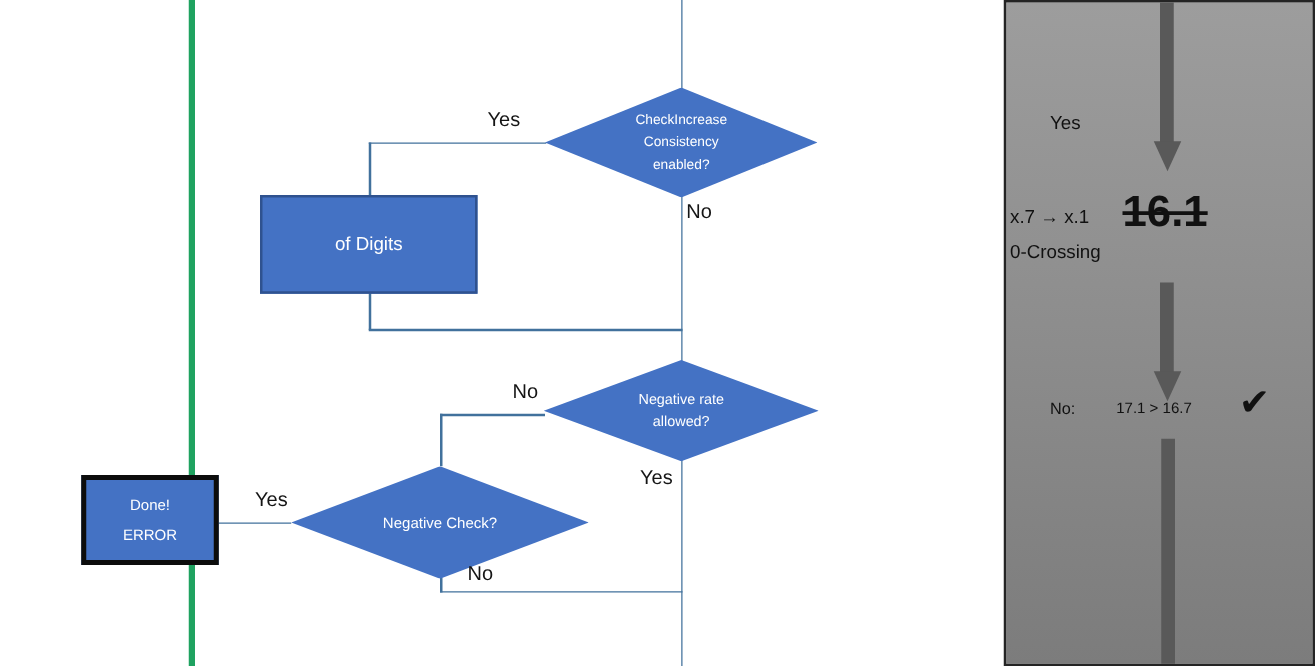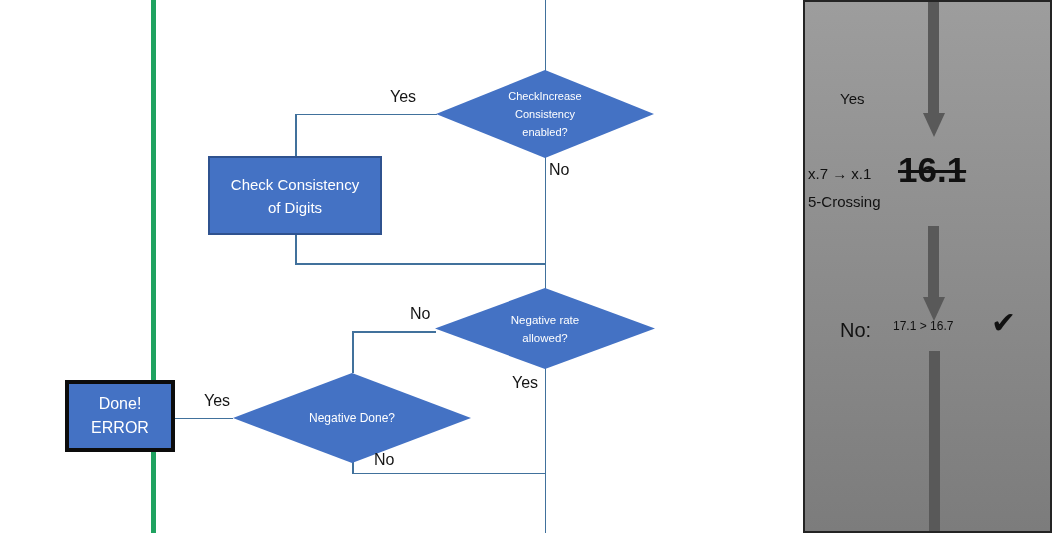--- a/index.html
+++ b/index.html
@@ -23,39 +23,39 @@
   .d3 { font-size:12px; line-height:18px; }
 
   .process { position:absolute; background:var(--node-fill,#4472C4);
     border:2px solid var(--node-border,#2F528F); box-sizing:border-box;
     color:#ffffff; display:flex; flex-direction:column; align-items:center;
     justify-content:center; font-size:15px; line-height:23px; text-align:center; }
 
   .done { position:absolute; background:var(--node-fill,#4472C4);
     border:4px solid #0c0c0c; box-sizing:border-box; color:#ffffff;
     display:flex; flex-direction:column; align-items:center; justify-content:center;
-    font-size:16px; line-height:24px; text-align:center; }
+    font-size:12px; line-height:24px; text-align:center; }
 
   .lbl { position:absolute; color:#151515; font-size:16px; white-space:nowrap; }
 
   .panel { position:absolute; left:803px; top:0; width:249px; height:533px;
     box-sizing:border-box; border:2px solid #242424;
     background:linear-gradient(180deg,var(--panel-bg-top,#9D9D9D),var(--panel-bg-bottom,#7C7C7C)); }
   .panel * { box-sizing:border-box; }
   .arrow { position:absolute; }
   .shaft { position:absolute; width:11px; background:var(--panel-arrow,#595959); }
   .ahead { position:absolute; width:0; height:0;
     border-left:11px solid transparent; border-right:11px solid transparent;
     border-top:24px solid var(--panel-arrow,#595959); }
   .ptext { position:absolute; color:#111111; white-space:nowrap; }
   .rule { left:3px; top:158px; font-size:15px; line-height:28px; }
   .nums { left:93px; top:150px; font-size:35px; font-weight:600; line-height:36px; }
   .strike { text-decoration:line-through; text-decoration-thickness:3px; }
   .pyes { left:35px; top:88px; font-size:15px; }
-  .res-label { left:35px; top:317px; font-size:20px; }
+  .res-label { left:35px; top:317px; font-size:13px; }
   .res-cmp { left:88px; top:317px; font-size:12px; }
   .check { left:186px; top:303px; font-size:30px; font-weight:bold; }
 </style>
 </head>
 <body>
 
 <div class="canvas">
 
   <div class="green-line"></div>
 
@@ -72,31 +72,30 @@
   <div class="conn" style="left:352px;top:462px;width:1.5px;height:12px"></div>
   <div class="conn" style="left:352px;top:472.5px;width:194px;height:1.5px"></div>
 
   <div class="diamond d1" style="left:436px;top:70px;width:218px;height:88px">
     <div>CheckIncrease</div>
     <div>Consistency</div>
     <div>enabled?</div>
   </div>
 
   <div class="process" style="left:208px;top:156px;width:174px;height:79px">
-    <div>Check Consistency</div>
     <div>of Digits</div>
   </div>
 
   <div class="diamond d2" style="left:435px;top:288px;width:220px;height:81px">
     <div>Negative rate</div>
     <div>allowed?</div>
   </div>
 
   <div class="diamond d3" style="left:233px;top:373px;width:238px;height:90px">
-    <div>Negative Done?</div>
+    <div>Negative Check?</div>
   </div>
 
   <div class="done" style="left:65px;top:380px;width:110px;height:72px">
     <div>Done!</div>
     <div>ERROR</div>
   </div>
 
   <div class="lbl" style="left:390px;top:88px">Yes</div>
   <div class="lbl" style="left:549px;top:161px">No</div>
   <div class="lbl" style="left:410px;top:305px">No</div>
@@ -108,21 +107,21 @@
 
     <div class="arrow" style="left:118px;top:0;width:22px;height:136px">
       <div class="shaft" style="left:5px;top:0;height:112px"></div>
       <div class="ahead" style="left:0;top:111px"></div>
     </div>
 
     <div class="ptext pyes">Yes</div>
 
     <div class="ptext rule">
       <div>x.7 → x.1</div>
-      <div>5-Crossing</div>
+      <div>0-Crossing</div>
     </div>
 
     <div class="ptext nums">
       <div class="strike">16.1</div>
     </div>
 
     <div class="arrow" style="left:118px;top:224px;width:22px;height:96px">
       <div class="shaft" style="left:5px;top:0;height:72px"></div>
       <div class="ahead" style="left:0;top:71px"></div>
     </div>

